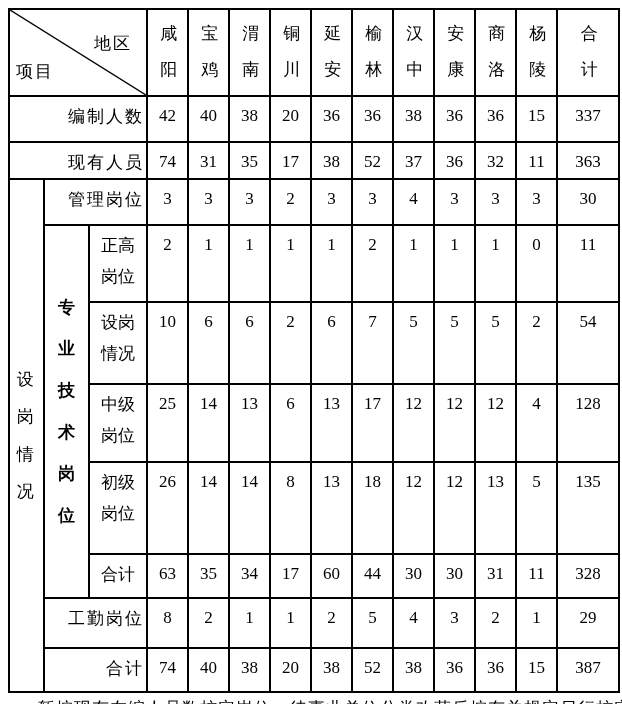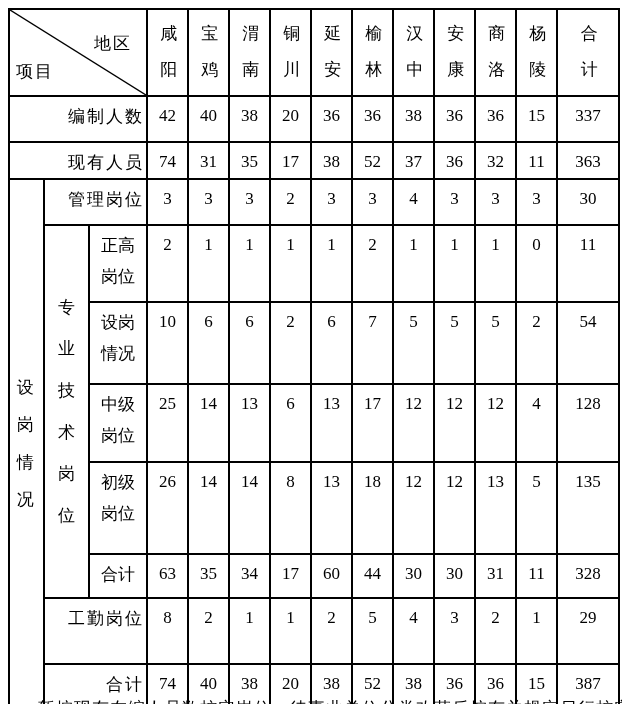--- a/index.html
+++ b/index.html
@@ -57,21 +57,21 @@
   }
 
   
   td.vert { text-align: center; vertical-align: middle; }
   .vstack4 {
     display: inline-block; width: 1.15em; word-break: break-all;
     line-height: 2.2; text-align: left;
   }
   .vstack6 {
     display: inline-block; width: 1.15em; word-break: break-all;
-    line-height: 2.45; text-align: center;
+    line-height: 2.45; text-align: center; font-weight: bold;
   }
 
   
   td.val { text-align: center; padding-top: 9px; }
 
   
   .footnote {
     position: absolute;
     left: 8px; top: 697px;
     width: 614px;
@@ -253,21 +253,21 @@
           <td class="val">17</td>
           <td class="val">60</td>
           <td class="val">44</td>
           <td class="val">30</td>
           <td class="val">30</td>
           <td class="val">31</td>
           <td class="val">11</td>
           <td class="val">328</td>
         </tr>
 
-      <tr style="height:66px">
+      <tr style="height:50px">
         <td colspan="2" class="lab">工勤岗位</td>
       <td class="val">8</td>
           <td class="val">2</td>
           <td class="val">1</td>
           <td class="val">1</td>
           <td class="val">2</td>
           <td class="val">5</td>
           <td class="val">4</td>
           <td class="val">3</td>
           <td class="val">2</td>

